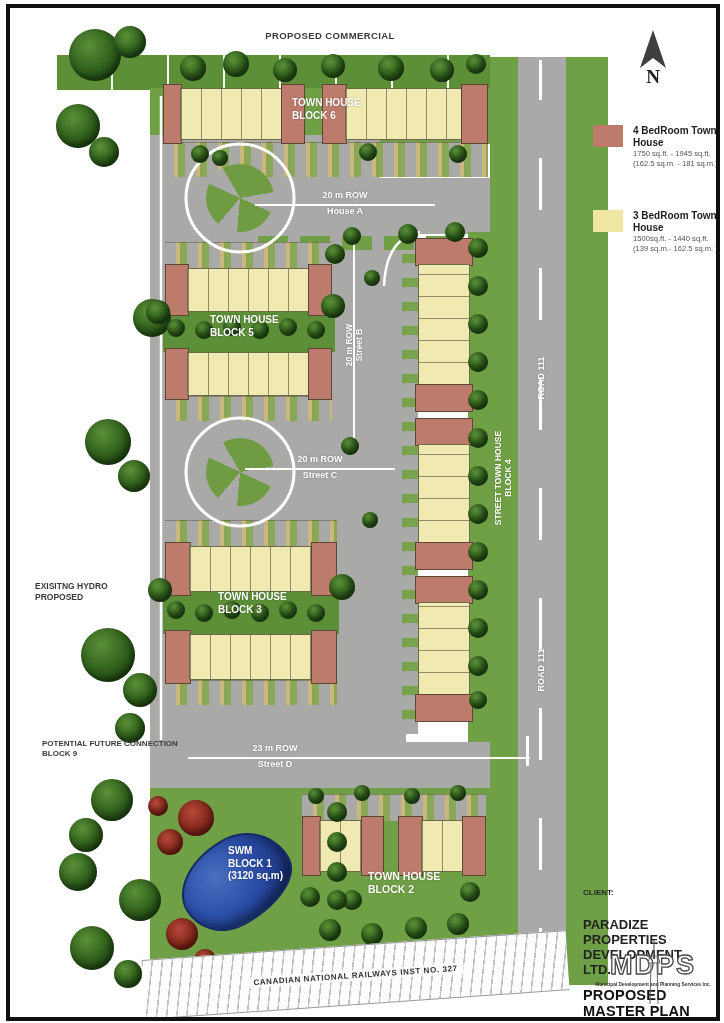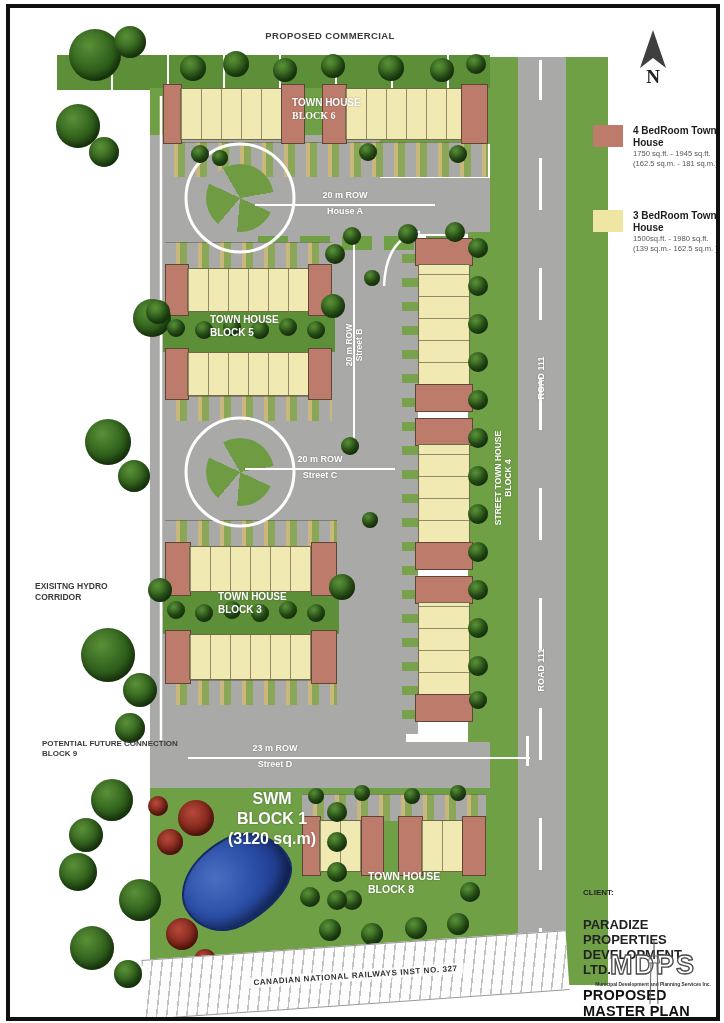--- a/index.html
+++ b/index.html
@@ -251,21 +251,21 @@
         <div class="red" style="top: 0px; height: 26px;"></div>
         <div class="mid" style="top: 26px; bottom: 26px;"></div>
         <div class="red" style="bottom: 0px; height: 26px;"></div>
       </div>
     </div>
 
   <div class="abs dklbl" style="left:245px;top:30px;width:170px;font-size:9.5px;letter-spacing:.4px;text-align:center;">PROPOSED COMMERCIAL</div>
 
   <div class="abs wlbl" style="left:292px;top:97px;font-size:10px;">
     <span style="display:block;">TOWN HOUSE</span>
-    <span style="display:block;font-family:Liberation Serif, serif;">BLOCK 6</span>
+    <span style="display:block;">BLOCK 6</span>
   </div>
 
   <div class="abs street-label" style="left:265px;top:190px;width:160px;gap:6px;">
     <span class="t">20 m  ROW</span>
     <span class="t">House A</span>
   </div>
 
   <div class="abs vrot" style="left:294px;top:325px;width:120px;height:40px;font-size:8.5px;">
     <span>20 m ROW</span>
     <span>Street B</span>
@@ -296,34 +296,34 @@
   </div>
   <div class="abs vrot" style="left:501px;top:660px;width:80px;height:20px;font-size:9px;">
     <span>ROAD 111</span>
   </div>
 
   <div class="abs vrot" style="left:447px;top:465px;width:112px;height:26px;font-size:8.5px;">
     <span>STREET TOWN HOUSE</span>
     <span>BLOCK 4</span>
   </div>
 
-  <div class="abs wlbl" style="left:228px;top:789px;font-size:16px;text-align:center;">
+  <div class="abs wlbl" style="left:228px;top:845px;font-size:10px;">
     <span style="display:block;">SWM</span>
     <span style="display:block;">BLOCK 1</span>
     <span style="display:block;">(3120 sq.m)</span>
   </div>
 
   <div class="abs wlbl" style="left:368px;top:870px;font-size:10.5px;">
     <span style="display:block;">TOWN HOUSE</span>
-    <span style="display:block;">BLOCK 8</span>
+    <span style="display:block;">BLOCK 2</span>
   </div>
 
   <div class="abs dklbl" style="left:35px;top:581px;width:120px;font-size:8.5px;">
     <span style="display:block;">EXISITNG HYDRO</span>
-    <span style="display:block;">CORRIDOR</span>
+    <span style="display:block;">PROPOSED</span>
   </div>
   <div class="abs dklbl" style="left:42px;top:739px;width:170px;font-size:8px;">
     <span style="display:block;">POTENTIAL FUTURE CONNECTION</span>
     <span style="display:block;">BLOCK 9</span>
   </div>
 
   <div class="abs" style="left:633px;top:28px;z-index:20;text-align:center;width:40px;">
     <svg width="40" height="44" viewBox="0 0 40 44">
       <polygon points="20,2 7,40 20,30 33,40" fill="#3f3f3f"></polygon>
     </svg>
@@ -336,21 +336,21 @@
       <div class="legend-tx">
         <div class="l1">4 BedRoom Town House</div>
         <div class="l2">1750 sq.ft. - 1945 sq.ft.</div>
         <div class="l2">(162.5 sq.m. - 181 sq.m.)</div>
       </div>
     </div>
     <div class="legend-item">
       <div class="legend-sw" style="background: rgb(240, 230, 164);"></div>
       <div class="legend-tx">
         <div class="l1">3 BedRoom Town House</div>
-        <div class="l2">1500sq.ft. - 1980 sq.ft.</div>
+        <div class="l2">1500sq.ft. - 1440 sq.ft.</div>
         <div class="l2">(139 sq.m.- 162.5 sq.m. )</div>
       </div>
     </div>
   </div>
 
   <div class="abs" style="left:583px;top:888px;width:130px;z-index:20;">
     <div style="font-size:8px;font-weight:bold;color:#222;">CLIENT:</div>
     <div style="font-size:13px;font-weight:bold;color:#222;margin-top:20px;">PARADIZE PROPERTIES DEVELOPMENT LTD.</div>
     <div style="font-size:14.5px;font-weight:bold;color:#111;margin-top:10px;letter-spacing:.2px;">PROPOSED MASTER PLAN</div>
   </div>

